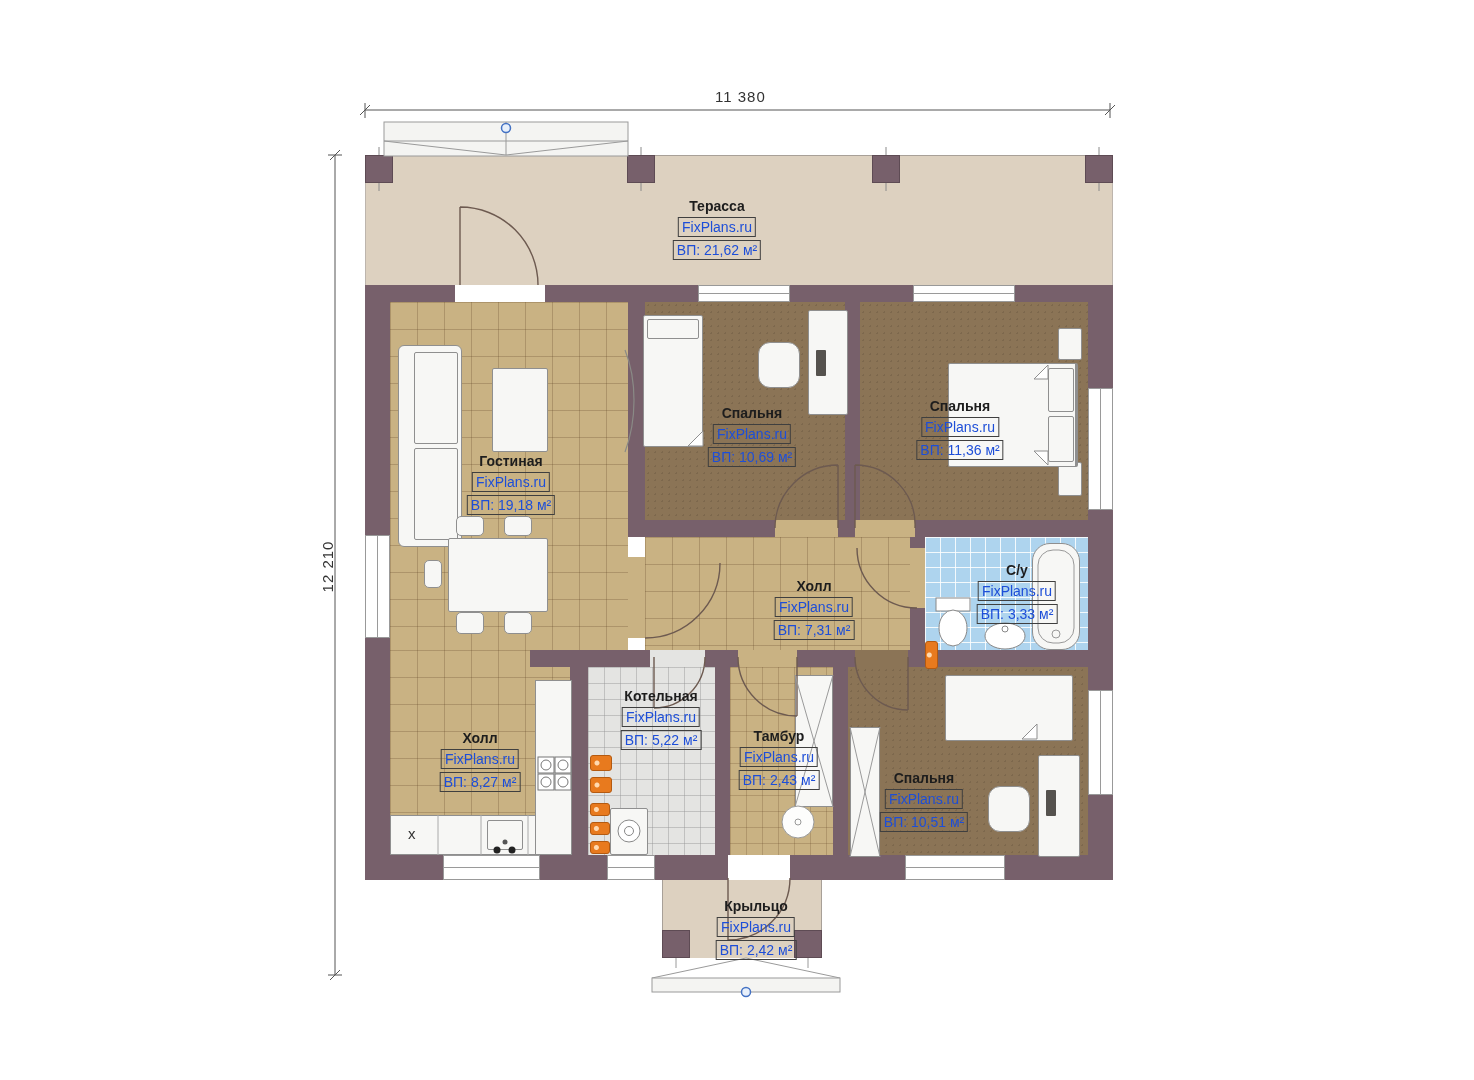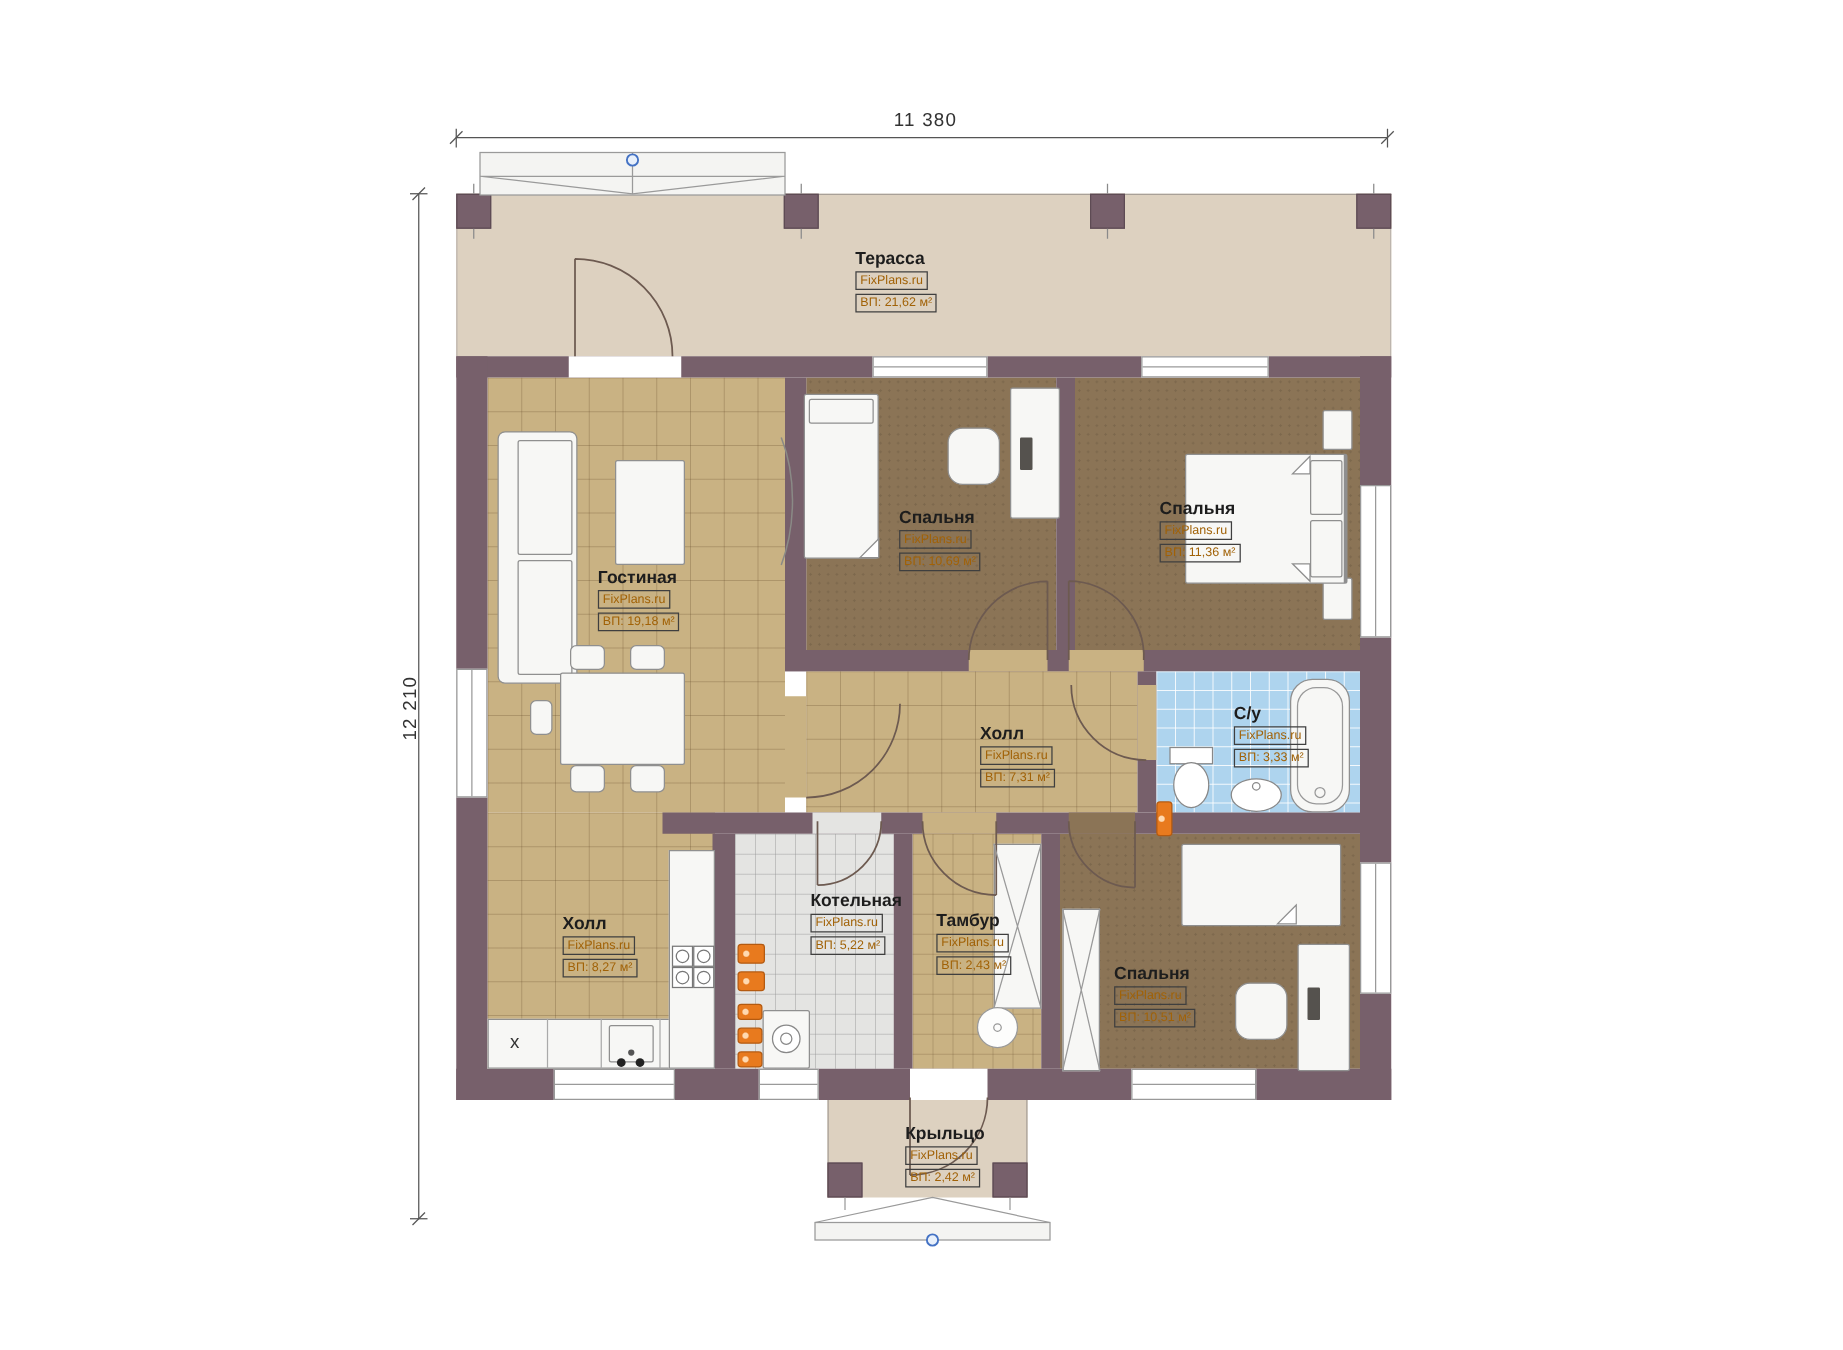--- a/index.html
+++ b/index.html
@@ -35,23 +35,23 @@
          background-position:center;background-size:1px 100%;}
   .open{position:absolute;z-index:25;}
   .furn{position:absolute;background:#f7f7f5;border:1px solid #8f8f8f;box-sizing:border-box;
         z-index:30;border-radius:2px;}
   .dark{position:absolute;background:#55524e;z-index:31;border-radius:1px;}
   .orange{position:absolute;background:#e87a1e;border:1px solid #b45a10;box-sizing:border-box;
         z-index:31;border-radius:3px;
         background-image:radial-gradient(circle at 30% 50%, #ffd9b0 0 2px, transparent 3px);}
   #linework{position:absolute;left:0;top:0;z-index:40;}
   .room-label{position:absolute;transform:translateX(-50%);display:flex;flex-direction:column;
-        align-items:flex-start;gap:3px;z-index:60;}
+        align-items:center;gap:3px;z-index:60;}
   .rname{font-weight:bold;font-size:14px;color:#1d1d1d;white-space:nowrap;}
-  .rbox{border:1px solid #3f3f3f;padding:1px 3px;font-size:10px;color:#a16207;white-space:nowrap;}
+  .rbox{border:1px solid #3f3f3f;padding:1px 3px;font-size:14px;color:#1d4ed8;white-space:nowrap;}
   .dim{position:absolute;font-size:15px;color:#333;z-index:60;letter-spacing:1px;}
   .hob-x{position:absolute;z-index:32;font-size:15px;color:#333;font-weight:normal;}
 </style>
 </head>
 <body>
 
 <div id="stage">
 
   <div class="floor terr" style="left:365px;top:155px;width:748px;height:130px;border-top:1px solid #a8a098;border-left:1px solid #bdb5ad;border-right:1px solid #bdb5ad;"></div>
   <div class="floor tan" style="left:390px;top:302px;width:238px;height:348px;"></div>
@@ -279,21 +279,21 @@
   <div class="room-label" style="left:1017px;top:562px;">
     <div class="rname">С/у</div>
     <div class="rbox">FixPlans.ru</div>
     <div class="rbox">ВП: 3,33 м²</div>
   </div>
   <div class="room-label" style="left:480px;top:730px;">
     <div class="rname">Холл</div>
     <div class="rbox">FixPlans.ru</div>
     <div class="rbox">ВП: 8,27 м²</div>
   </div>
-  <div class="room-label" style="left:661px;top:712px;margin-left:24px;">
+  <div class="room-label" style="left:661px;top:688px;">
     <div class="rname">Котельная</div>
     <div class="rbox">FixPlans.ru</div>
     <div class="rbox">ВП: 5,22 м²</div>
   </div>
   <div class="room-label" style="left:779px;top:728px;">
     <div class="rname">Тамбур</div>
     <div class="rbox">FixPlans.ru</div>
     <div class="rbox">ВП: 2,43 м²</div>
   </div>
   <div class="room-label" style="left:924px;top:770px;">

